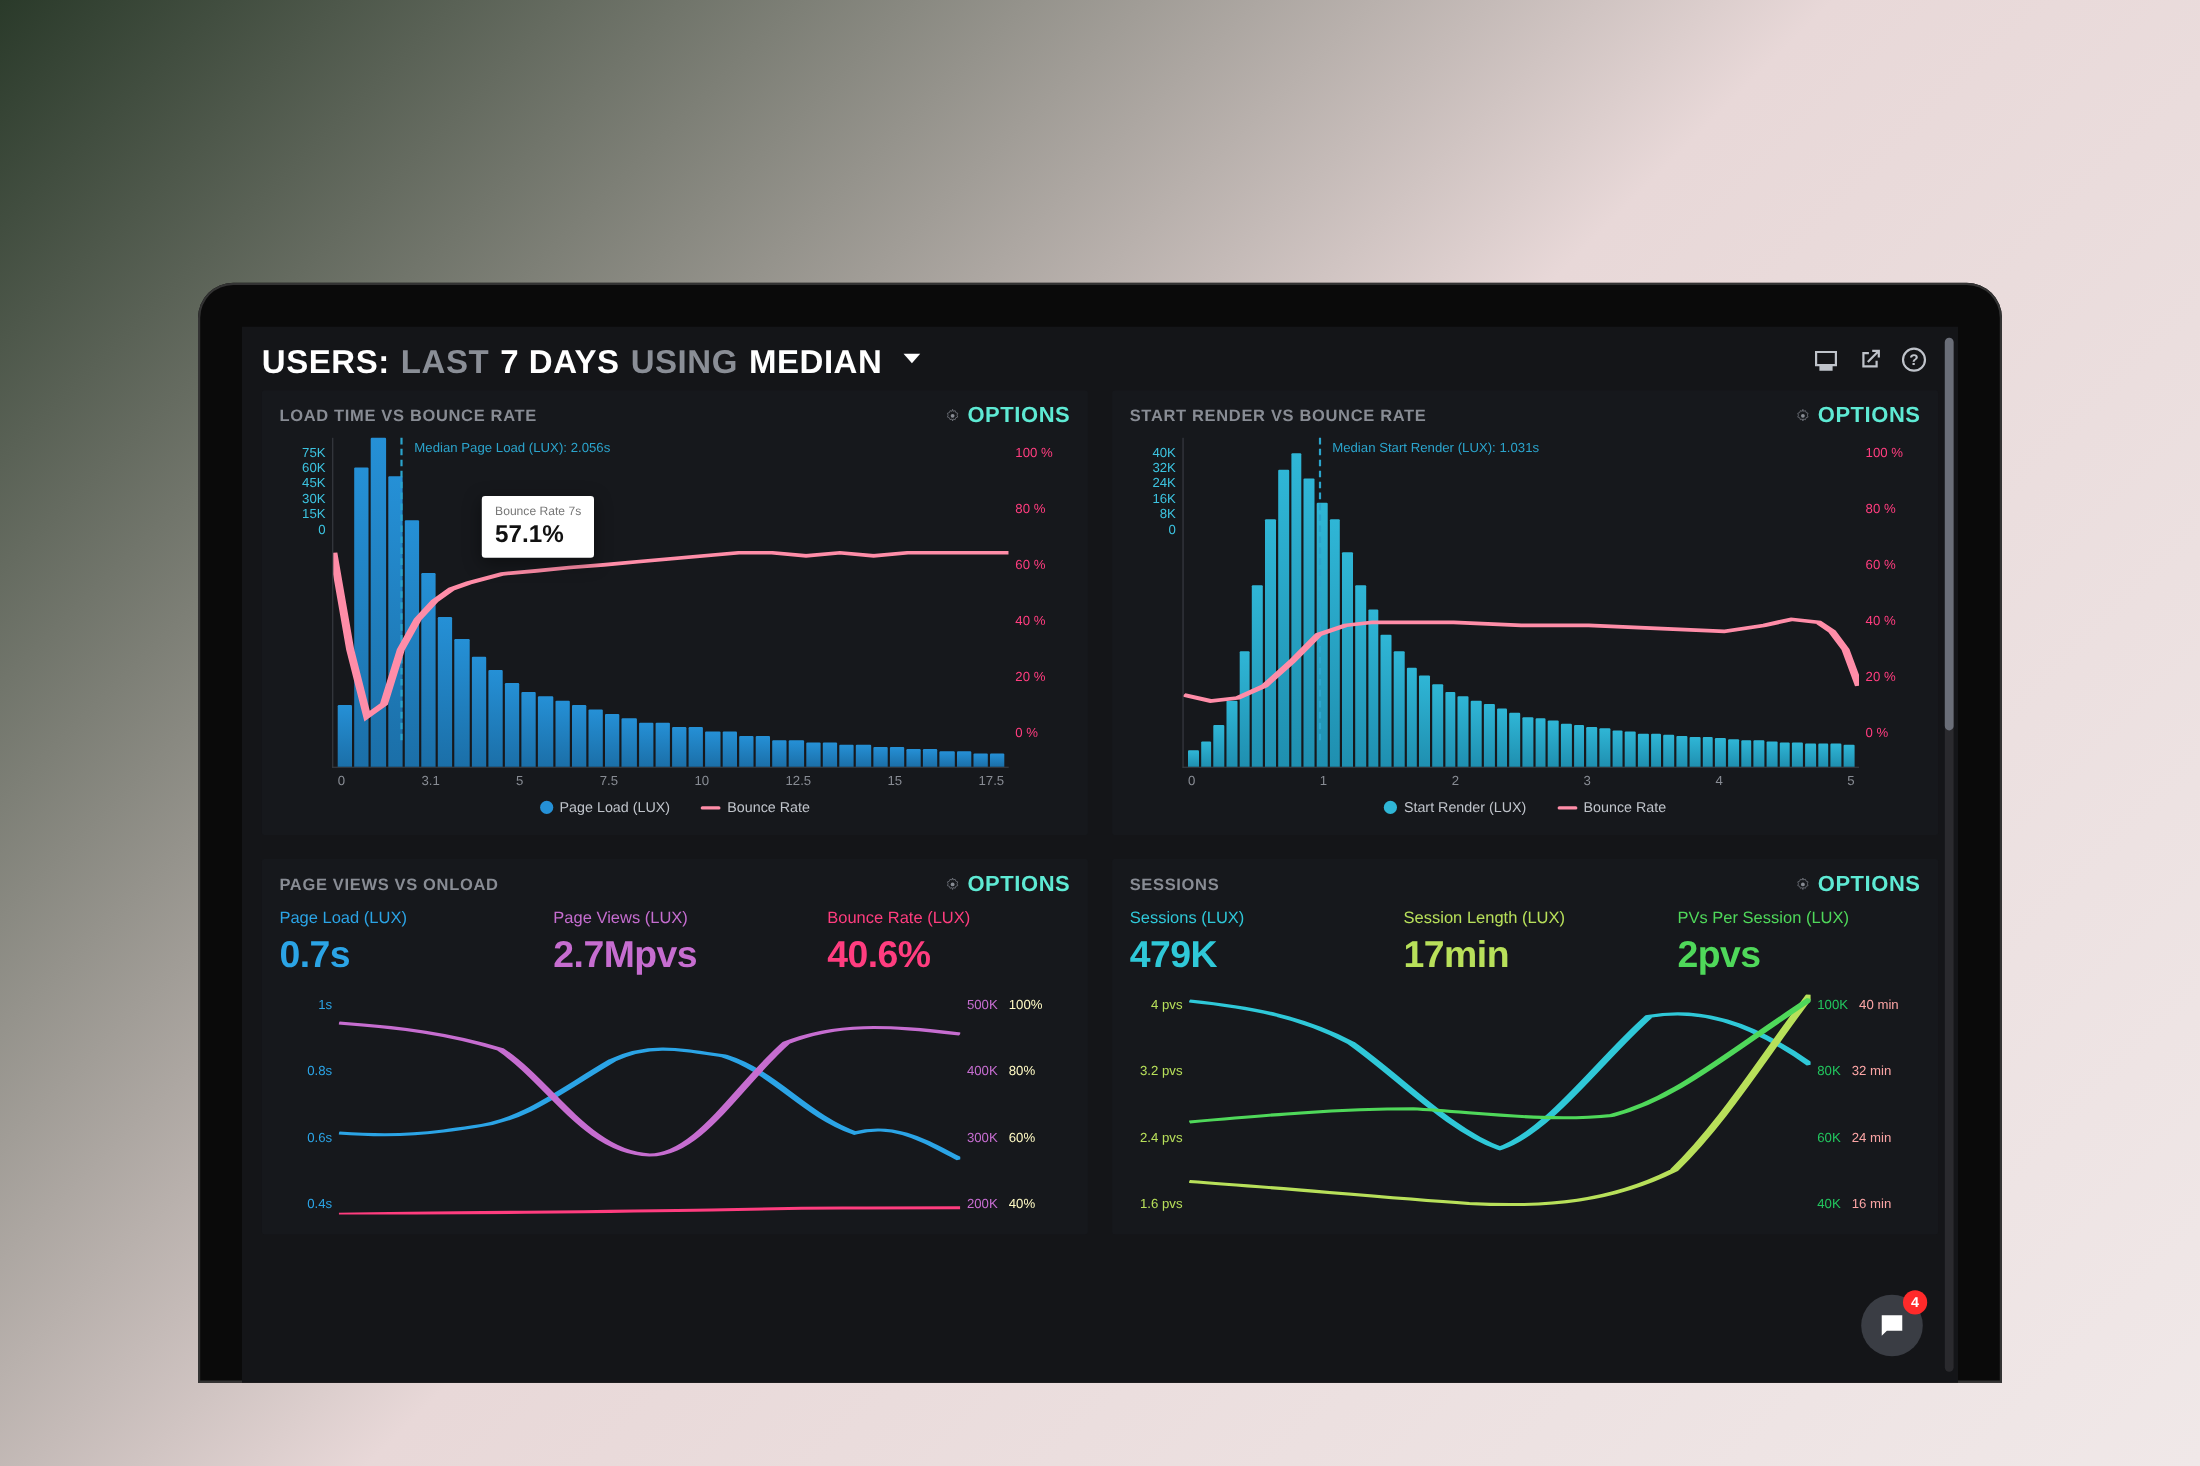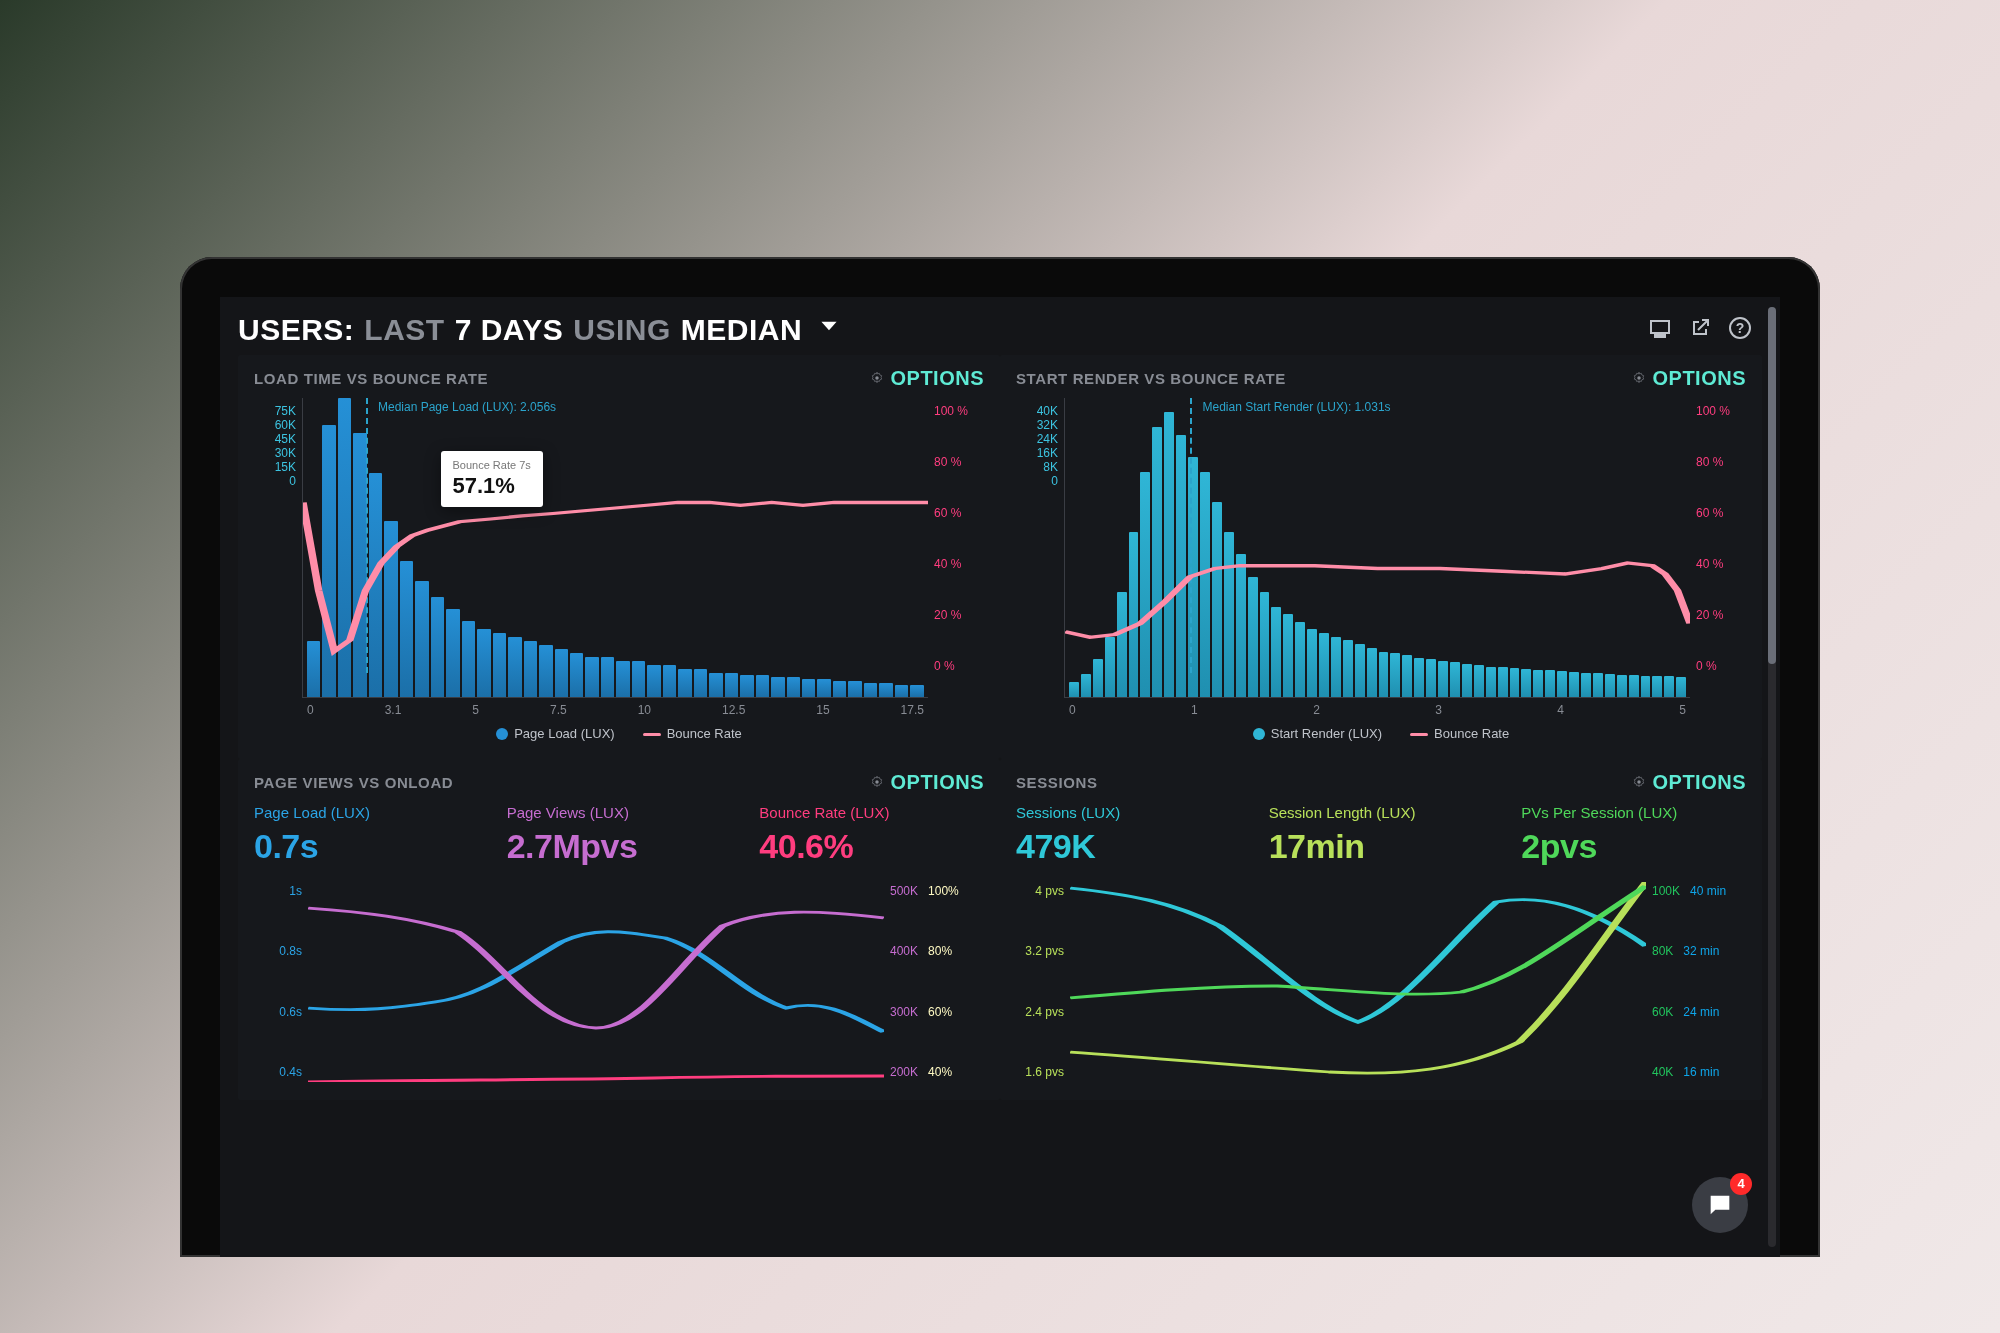--- a/index.html
+++ b/index.html
@@ -40,21 +40,21 @@
   }
   .title-row { display: flex; gap: 10px; }
   .title-row .t { font-size: 30px; font-weight: 800; letter-spacing: 0.5px; }
   .t-dim { color: #8a8e96; }
   .t-bright { color: #fff; }
   .chev { color: #fff; font-size: 24px; display:inline-block; margin-left:4px; }
   .header-icons { display: flex; align-items: center; gap: 16px; color: #bfc3ca; }
   .header-icons svg { width: 24px; height: 24px; fill: #bfc3ca; }
   .grid {
     display: grid; grid-template-columns: 1fr 1fr;
-    gap: 0; padding: 0 18px;
+    gap: 22px; padding: 0 18px;
   }
   .panel { background: #16181c; border-radius: 2px; padding: 12px 16px 18px 16px; }
   .panel-head { display:flex; align-items:center; justify-content:space-between; margin-bottom:8px; }
   .panel-title { color:#888c94; font-size:15px; font-weight:800; letter-spacing:0.6px; }
   .options { color:#5eead4; font-size:20px; font-weight:700; letter-spacing:0.5px; display:flex; align-items:center; gap:6px; }
   .options svg { width:14px; height:14px; fill:#888c94; }
   .chart-wrap { position:relative; height:300px; display:flex; }
   .y-left { width:48px; display:flex; flex-direction:column; align-items:flex-end; padding:6px 6px 24px 0; font-size:12px; color:#3cc3e0; }
   .y-right { width:56px; display:flex; flex-direction:column; justify-content:space-between; align-items:flex-start; padding:6px 0 24px 6px; font-size:12px; color:#ff3d7f; }
   .plot { flex:1; position:relative; border-left:1px solid #3a3d44; border-bottom:1px solid #3a3d44; }
@@ -82,21 +82,21 @@
   .c-lime { color:#b8e05a; }
   .c-green { color:#4fd85a; }
   .mini-chart { position:relative; height:200px; display:flex; }
   .y-mini-left { width:54px; display:flex; flex-direction:column; justify-content:space-between; align-items:flex-end; padding:2px 6px 2px 0; font-size:12px; color:#2ba4e6; }
   .y-mini-left.lime { color:#b8e05a; }
   .y-mini-right { width:100px; display:flex; flex-direction:column; justify-content:space-between; align-items:flex-start; padding:2px 0 2px 6px; font-size:12px; }
   .y-mini-right .pair { display:flex; gap:10px; }
   .y-mini-right .violet { color:#c66dd0; }
   .y-mini-right .pink { color:#fef9c3; }
   .y-mini-right .green { color:#22c55e; }
-  .y-mini-right .lime2 { color:#0ea5e9; }
+  .y-mini-right .lime2 { color:#fca5a5; }
   .mini-plot { flex:1; position:relative; }
   .mini-plot svg { width:100%; height:100%; }
   .chat-badge { position:absolute; right:32px; bottom:24px; width:56px; height:56px; border-radius:50%; background:#3a3d44; display:flex; align-items:center; justify-content:center; }
   .chat-badge svg { width:28px; height:28px; fill:#fff; }
   .chat-count { position:absolute; top:-4px; right:-4px; background:#ff2a2a; color:#fff; width:22px; height:22px; border-radius:50%; font-size:13px; font-weight:700; display:flex; align-items:center; justify-content:center; }
 </style>
 </head>
 <body>
 
 <div class="laptop-bezel">

